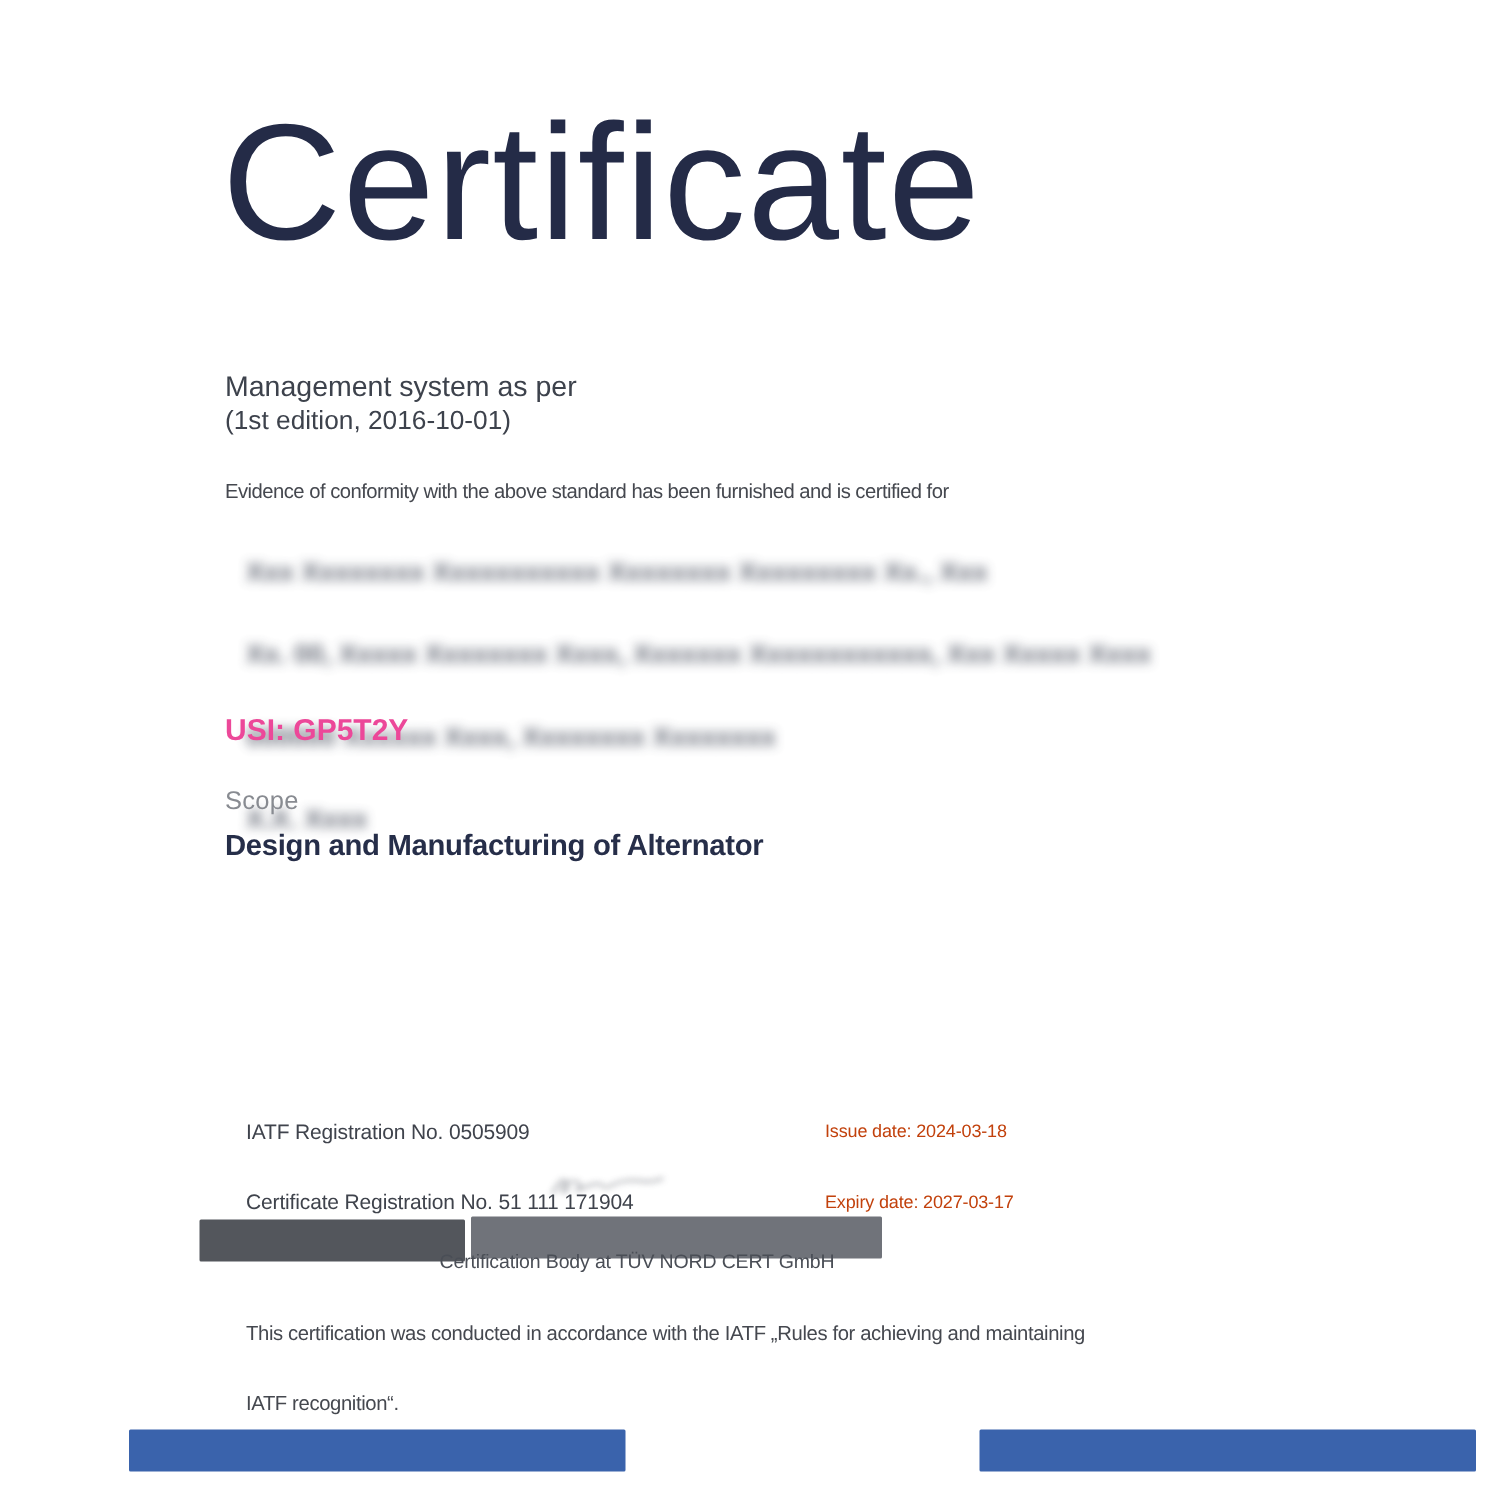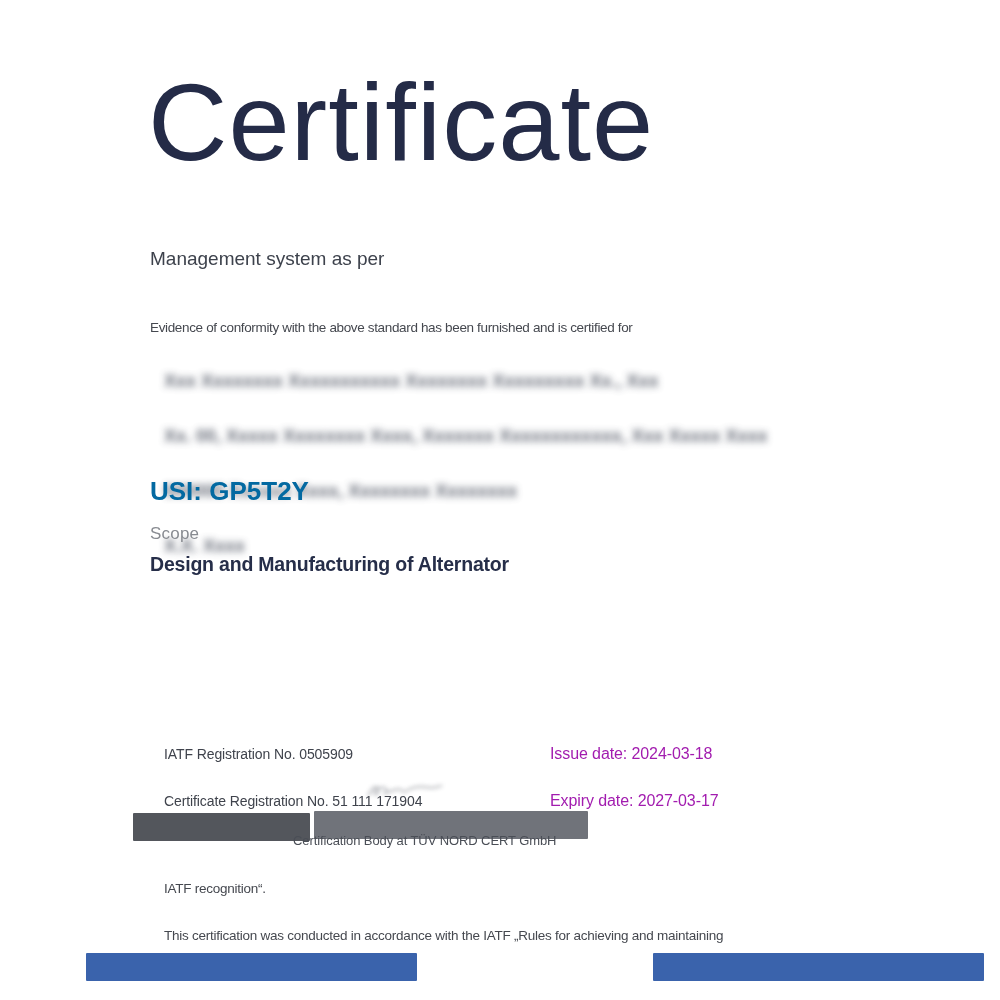--- a/index.html
+++ b/index.html
@@ -26,26 +26,26 @@
 
   .evidence     { left: 108px; top: 278px; font-size: 13.5px; letter-spacing: -0.35px; color: #45484f; }
 
   .company {
     left: 108px; top: 312px;
     font-size: 18px; font-weight: 600; line-height: 27px;
     color: #4c5260; opacity: .85;
     filter: blur(3.5px);
   }
 
-  .usi          { left: 108px; top: 434px; font-size: 26px; font-weight: 700; color: #0369a1; }
+  .usi          { left: 108px; top: 434px; font-size: 20px; font-weight: 700; color: #ec4899; }
   .scope-label  { left: 108px; top: 482px; font-size: 17px; color: #888b91; letter-spacing: .2px; }
   .scope-value  { left: 108px; top: 511px; font-size: 19.5px; font-weight: 700; color: #262e49; letter-spacing: -0.2px; }
 
   .reg-left     { left: 108px; top: 689px; font-size: 14px; line-height: 18.5px; color: #3f434c; letter-spacing: -0.1px; }
-  .reg-right    { left: 494px; top: 689px; font-size: 16px; line-height: 18.5px; color: #a21caf; letter-spacing: -0.1px; }
+  .reg-right    { left: 494px; top: 689px; font-size: 12px; line-height: 18.5px; color: #c2410c; letter-spacing: -0.1px; }
 
   .place-date   { left: 108px; top: 763px; font-size: 14px; color: #3f434c; margin-top: 12px; }
 
   .sig-line-1   { left: 105px; top: 785px; width: 177px; height: 2px; background: #53565c; border-radius: 1px; }
   .sig-line-2   { left: 286px; top: 783px; width: 274px; height: 2px; background: #70737a; border-radius: 1px; }
 
   .signature    { left: 268px; top: 740px; width: 218px; height: 44px;
                   filter: blur(2.2px); opacity: .8; }
 
   .body-label   { left: 251px; top: 791px; font-size: 13px; color: #4a4e56; letter-spacing: -0.1px; }
@@ -61,20 +61,21 @@
 </head>
 <body>
 
 <div class="certificate">
 
   <div class="abs title">Certificate</div>
 
   <div class="abs intro-line">Management system as per</div>
 
 
+  <div class="abs edition">(1st edition, 2016-10-01)</div>
 
   <div class="abs evidence">Evidence of conformity with the above standard has been furnished and is certified for</div>
 
   <div class="abs company">
     <div>Xxx Xxxxxxxx Xxxxxxxxxxx Xxxxxxxx Xxxxxxxxx Xx., Xxx</div>
     <div>Xx. 00, Xxxxx Xxxxxxxx Xxxx, Xxxxxxx Xxxxxxxxxxxx, Xxx Xxxxx Xxxx</div>
     <div>000000 Xxxxxx Xxxx, Xxxxxxxx Xxxxxxxx</div>
     <div>X.X. Xxxx</div>
   </div>
 
@@ -101,20 +102,20 @@
 
   <svg class="abs signature" viewBox="0 0 218 44" xmlns="http://www.w3.org/2000/svg">
     <path d="M8 38 C 22 10, 31 7, 35 21 C 38 31, 31 39, 26 33 C 21 25, 38 12, 53 16
              C 62 19, 59 31, 50 33 C 64 29, 79 18, 93 20 C 105 22, 101 31, 112 25
              C 128 15, 152 11, 172 15 C 188 18, 200 14, 210 10" stroke="#8a8d94" stroke-width="4" fill="none" stroke-linecap="round"></path>
   </svg>
 
   <div class="abs body-label">Certification Body at TÜV NORD CERT GmbH</div>
 
   <div class="abs footer-note">
+    <div>This certification was conducted in accordance with the IATF „Rules for achieving and maintaining</div>
     <div>IATF recognition“.</div>
-    <div>This certification was conducted in accordance with the IATF „Rules for achieving and maintaining</div>
   </div>
 
   <div class="bar bar-left"></div>
   <div class="bar bar-right"></div>
 
 </div>
 
 </body></html>

